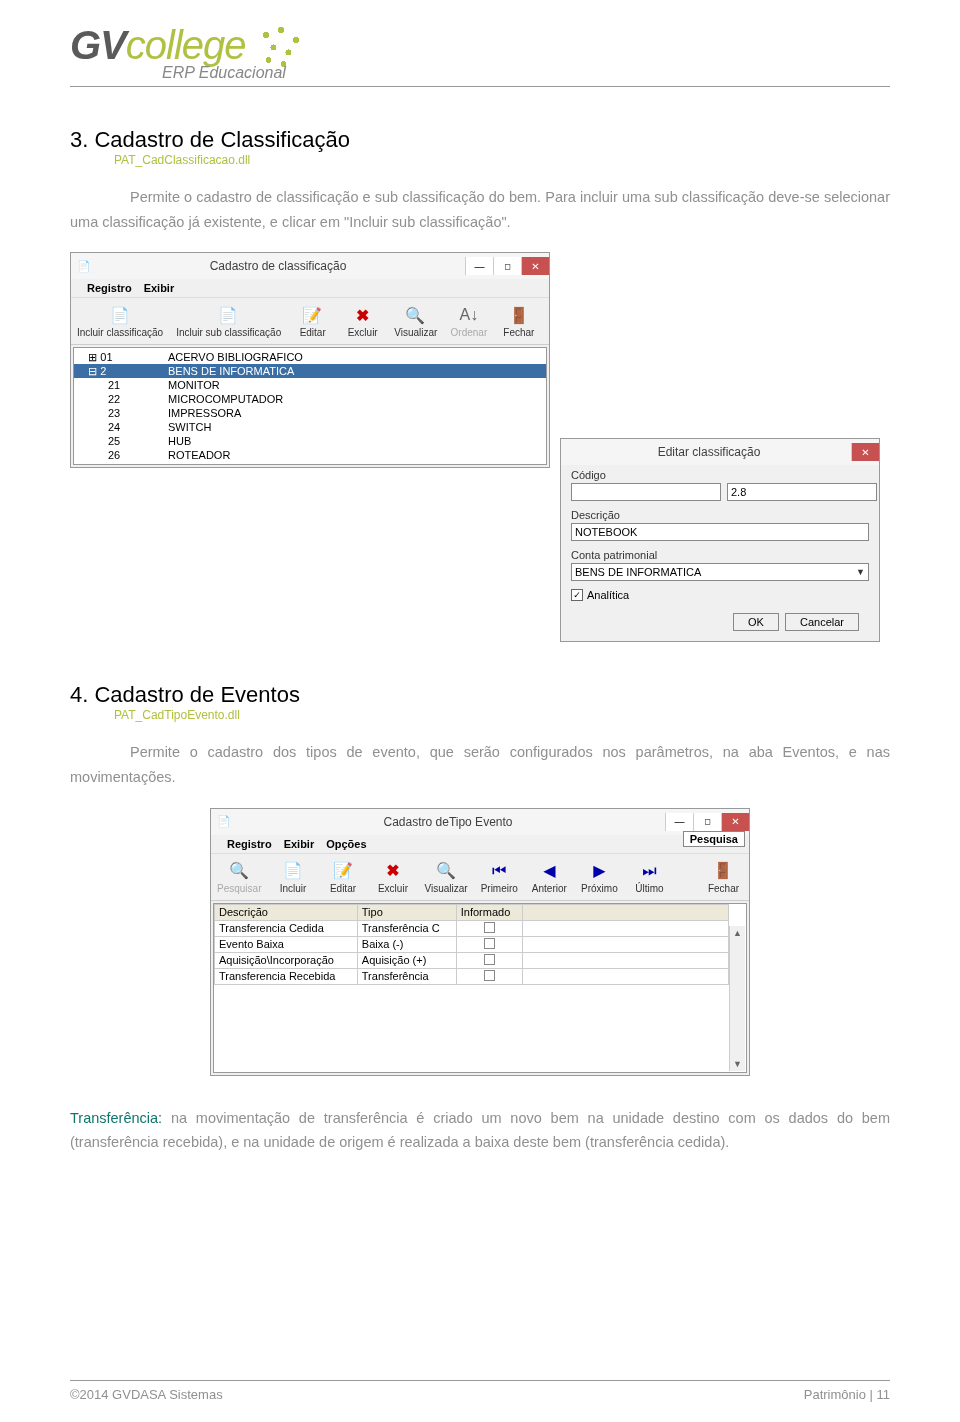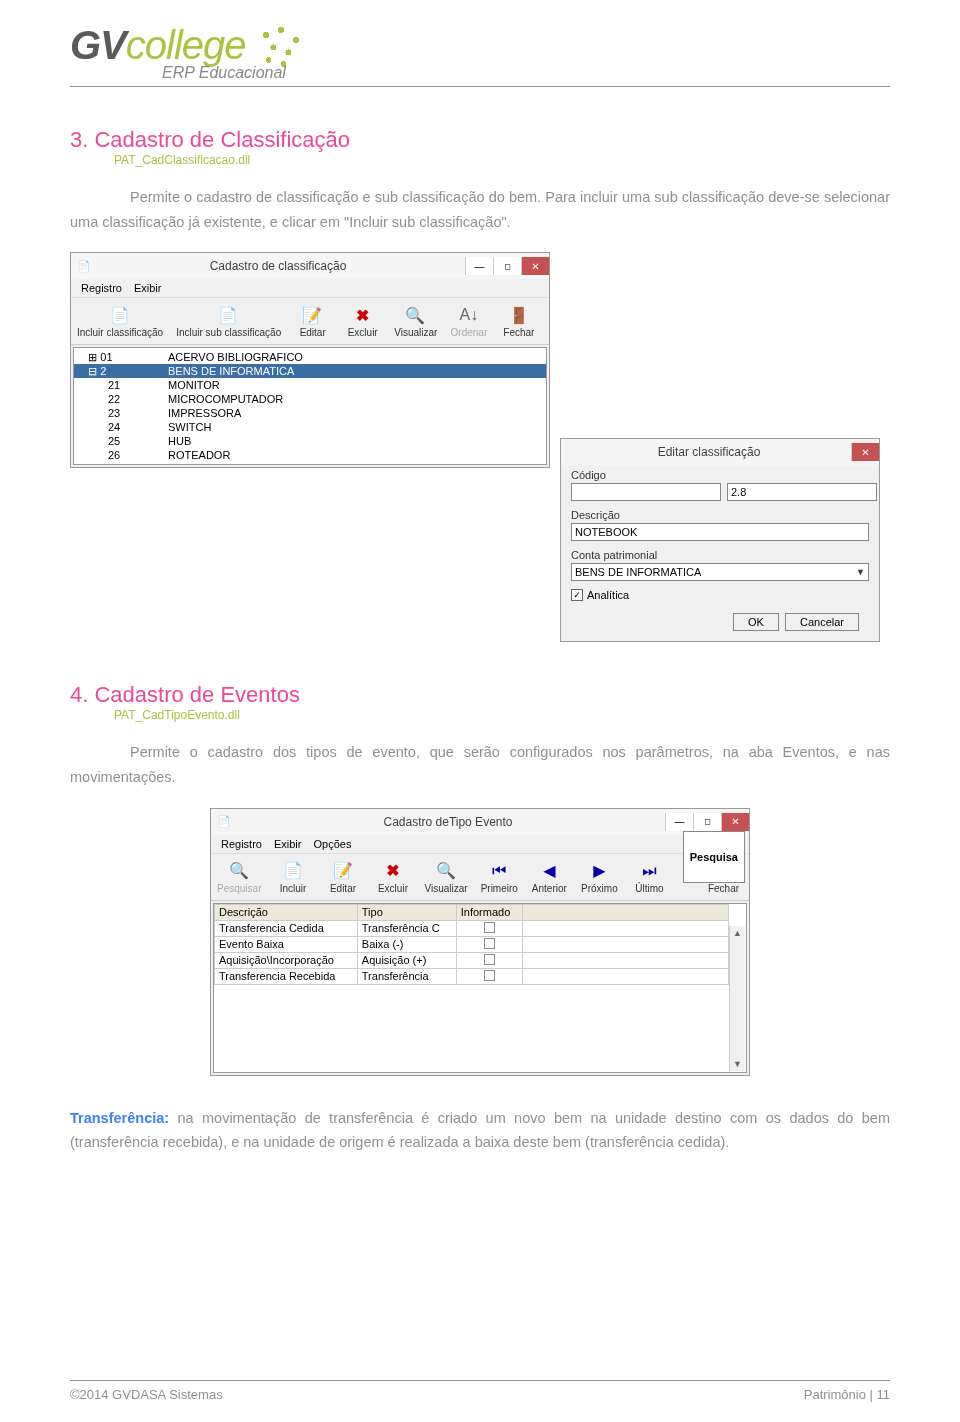--- a/index.html
+++ b/index.html
@@ -48,39 +48,39 @@
       radial-gradient(circle at 65% 65%, #b0c040 3px, transparent 3px),
       radial-gradient(circle at 25% 80%, #b0c040 3px, transparent 3px),
       radial-gradient(circle at 55% 88%, #b0c040 3px, transparent 3px);
   }
   hr.header-underline {
     border: none;
     border-top: 1px solid #999;
     margin: 4px 0 40px 0;
   }
   .section-title {
-    color: #ec4899;
+    color: #000000;
     font-size: 22px;
     font-weight: 400;
     margin: 30px 0 0 0;
   }
   .section-sub {
     color: #b0c040;
     font-size: 12px;
     margin: 0 0 18px 44px;
   }
   .body-text {
     color: #909090;
     font-size: 14.5px;
     line-height: 1.7;
     text-align: justify;
     margin: 10px 0 18px 0;
   }
   .body-text .indent { display:inline-block; width:60px; }
-  .body-text .bold-lead { color: #3b82f6; font-weight: bold; }
+  .body-text .bold-lead { color: #0f766e; font-weight: normal; }
 
   
   .win {
     background: #f0f0f0;
     border: 1px solid #999;
     font-family: Tahoma, Arial, sans-serif;
     font-size: 11px;
     color: #000;
   }
   .win-titlebar {
@@ -93,21 +93,21 @@
   .win-titlebar .ttl { flex:1; text-align:center; color:#404040; font-size:12px; }
   .win-ctrls { display:flex; }
   .win-btn {
     width: 28px; height: 18px; display:flex; align-items:center; justify-content:center;
     font-size:10px; background:#fff; border-left:1px solid #ccc;
   }
   .win-btn.close { background:#c75050; color:#fff; }
   .win-btn.min::before { content:"—"; }
   .win-btn.max::before { content:"◻"; font-size:8px;}
   .win-btn.close::before { content:"✕"; }
-  .menubar { display:flex; gap:12px; padding:3px 10px; background:#f0f0f0; border-bottom:1px solid #ddd;}
+  .menubar { display:flex; gap:12px; padding:3px 16px; background:#f0f0f0; border-bottom:1px solid #ddd;font-weight:bold;}
   .toolbar { display:flex; padding:4px 0; background:#f0f0f0; border-bottom:1px solid #ccc; }
   .tool-item {
     display:flex; flex-direction:column; align-items:center; justify-content:center;
     padding: 2px 6px; min-width:50px; font-size:10px; color:#333;
     border-right: 1px solid transparent;
   }
   .tool-item.disabled { color:#aaa; }
   .tool-item .ticon {
     width:22px; height:22px; display:flex; align-items:center; justify-content:center;
     font-size:16px; margin-bottom:1px;
@@ -164,21 +164,21 @@
   .table-wrap { position:relative; min-height:170px; background:#fff; border:1px solid #999; margin:2px;}
   .table-wrap table { border:none; width:calc(100% - 17px);}
   .footer {
     position:absolute; bottom:20px; left:70px; right:70px;
     border-top:1px solid #999; padding-top:6px;
     display:flex; justify-content:space-between;
     color:#909090; font-size:13px;
   }
   .search-tab {
     position:absolute; right:4px; top:22px; background:#fff;
-    border:1px solid #888; padding:19px 6px; font-size:11px; font-weight:bold;text-align:right;
+    border:1px solid #888; padding:1px 6px; font-size:11px; font-weight:bold;text-align:right;
   }
   .icon-doc { color:#888; }
   .icon-doc-pencil { color:#888; }
   .icon-x { color:#c00; font-weight:bold; }
   .icon-mag { color:#446; }
   .icon-sort { color:#666; font-size:12px; }
   .icon-door { color:#663; }
   .icon-first::before{content:"⏮";color:#00a;}
   .icon-prev::before{content:"◀";color:#00a;}
   .icon-next::before{content:"▶";color:#00a;}

